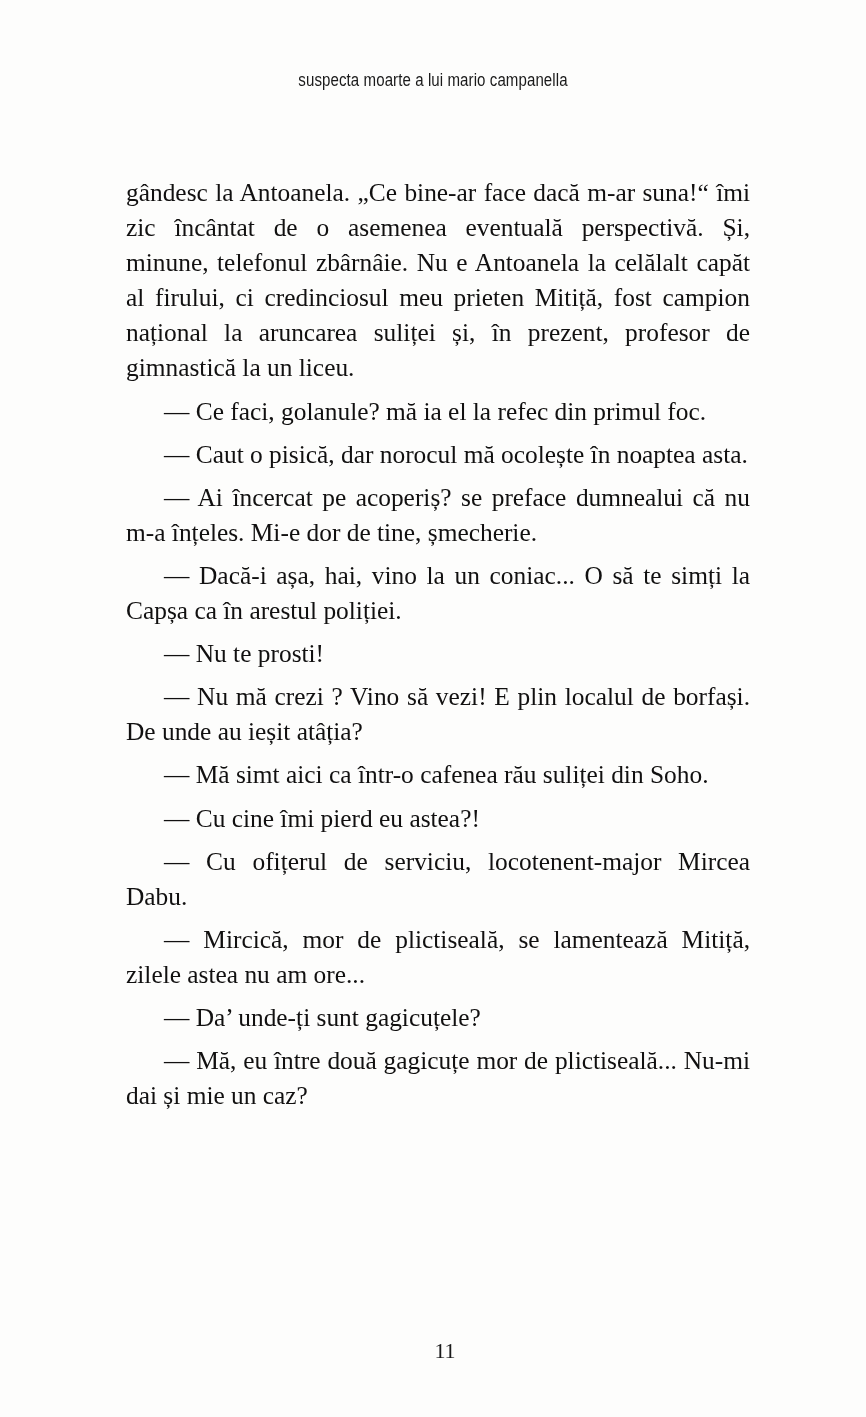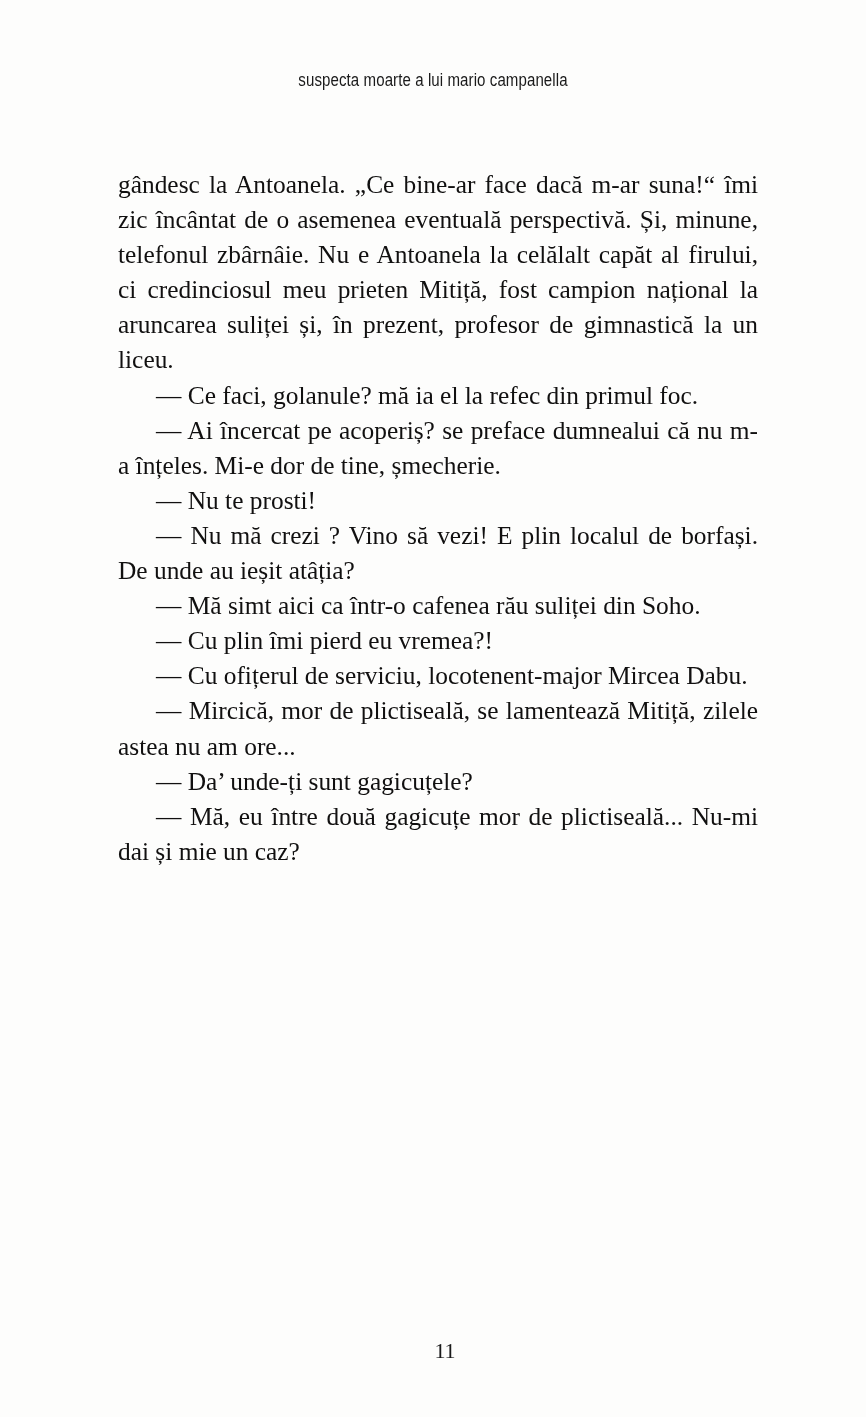--- a/index.html
+++ b/index.html
@@ -51,21 +51,21 @@
     width: 640px;
     font-size: 25.4px;
     line-height: 35.1px;
     text-align: justify;
     text-justify: inter-word;
     hyphens: manual;
     -webkit-hyphens: manual;
   }
 
   .textblock p {
-    margin: 0;
+    margin: 8px;
     text-indent: 0;
     text-align: justify;
   }
 
   
   .textblock p.continued {
     text-indent: 0;
   }
 
   
@@ -95,25 +95,27 @@
 </head>
 <body>
 
 <div class="page">
 
   <div class="running-head">suspecta moarte a lui mario campanella</div>
 
   <div class="textblock">
     <p class="continued">gândesc la Antoanela. „Ce bine-ar face dacă m-ar suna!“ îmi zic încântat de o asemenea eventuală perspectivă. Și, minune, telefonul zbârnâie. Nu e Antoanela la celălalt capăt al firului, ci credinciosul meu prieten Mitiță, fost campion național la aruncarea suliței și, în prezent, profesor de gimnastică la un liceu.</p>
     <p class="indented">— Ce faci, golanule? mă ia el la refec din primul foc.</p>
+    <p class="indented">— Caut o pisică, dar norocul mă ocolește în noaptea asta.</p>
     <p class="indented">— Ai încercat pe acoperiș? se preface dumnealui că nu m-a înțeles. Mi-e dor de tine, șmecherie.</p>
+    <p class="indented">— Dacă-i așa, hai, vino la un coniac... O să te simți la Capșa ca în arestul poliției.</p>
     <p class="indented">— Nu te prosti!</p>
     <p class="indented">— Nu mă crezi ? Vino să vezi! E plin localul de borfași. De unde au ieșit atâția?</p>
     <p class="indented">— Mă simt aici ca într-o cafenea rău suliței din Soho.</p>
-    <p class="indented">— Cu plin îmi pierd eu vremea?!</p>
+    <p class="indented">— Cu cine îmi pierd eu astea?!</p>
     <p class="indented">— Cu ofițerul de serviciu, locotenent-major Mircea Dabu.</p>
     <p class="indented">— Mircică, mor de plictiseală, se lamentează Mitiță, zilele astea nu am ore...</p>
     <p class="indented">— Da’ unde-ți sunt gagicuțele?</p>
     <p class="indented">— Mă, eu între două gagicuțe mor de plictiseală... Nu-mi dai și mie un caz?</p>
   </div>
 
   <div class="folio">11</div>
 
 </div>
 

